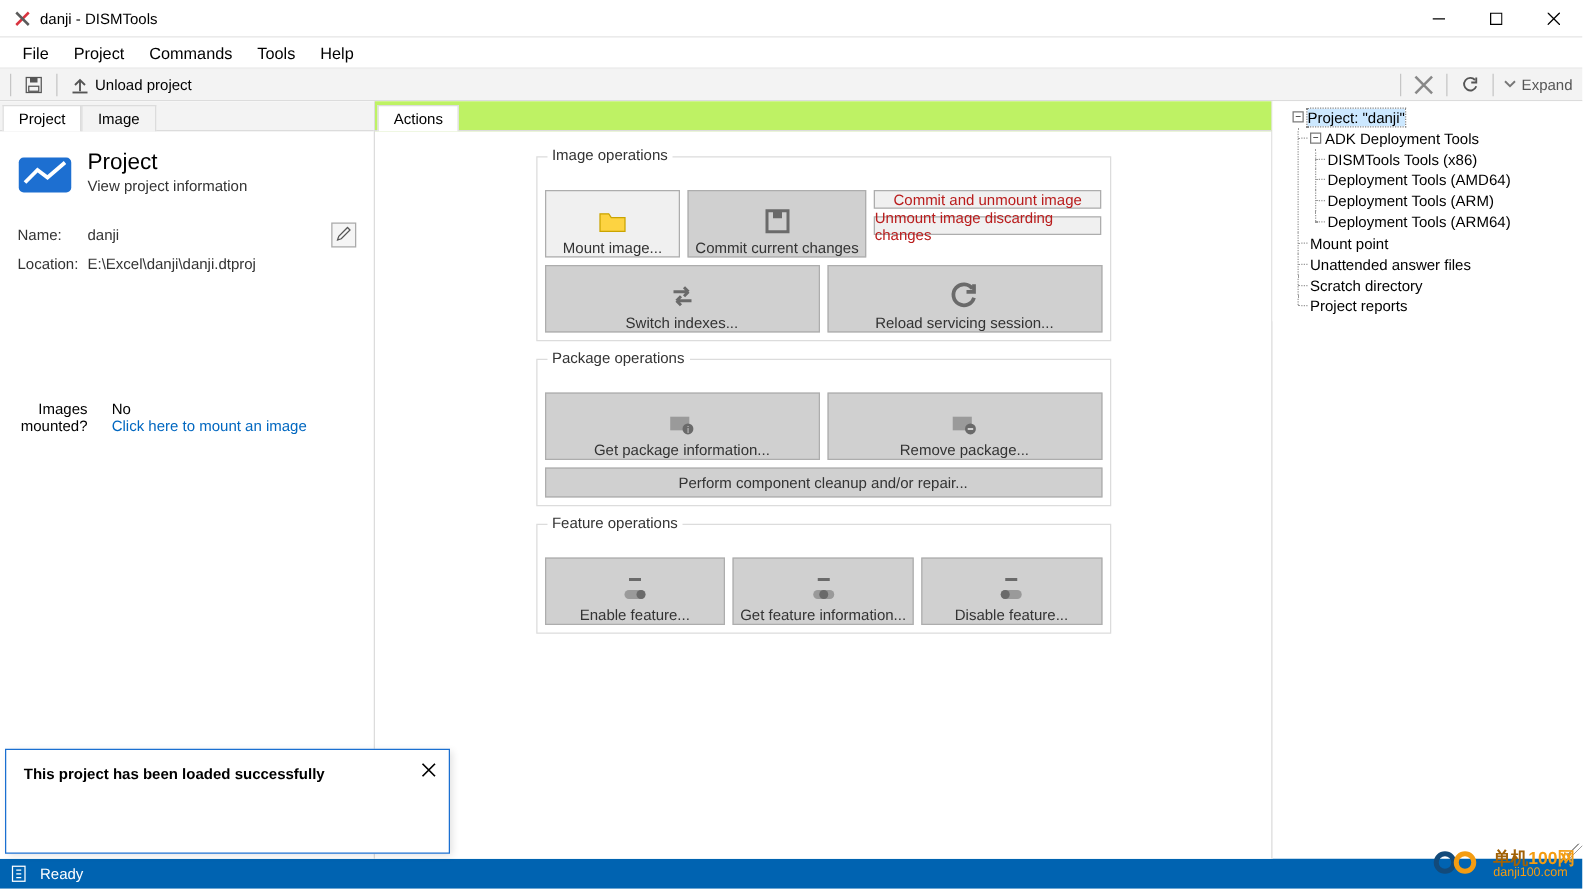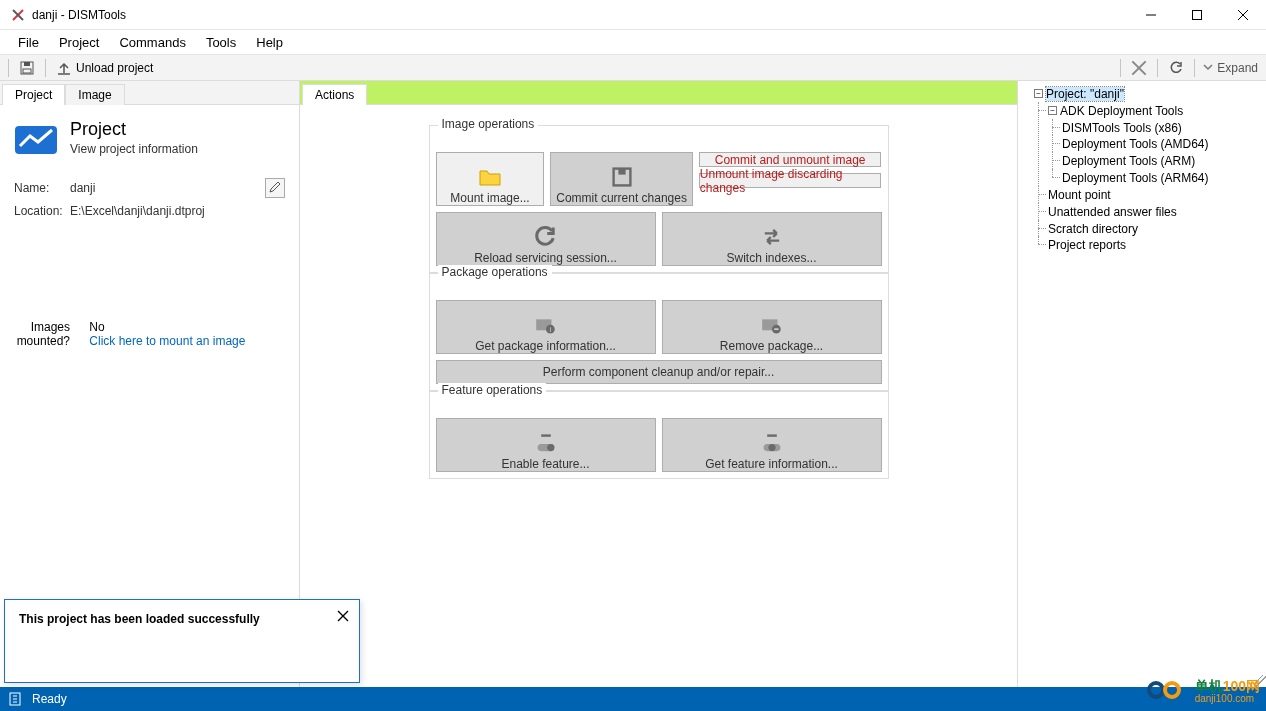--- a/index.html
+++ b/index.html
@@ -56,21 +56,21 @@
   .mounted-block { padding-top: 96px; padding-left: 14px; font-size: 12px; }
   .mounted-block .lbl2 { display: inline-block; width: 56px; text-align: right; vertical-align: top; }
   .mounted-block .answers { display: inline-block; margin-left: 16px; }
   .link { color: var(--link); cursor: pointer; }
   .view-props { position: absolute; bottom: 8px; left: 50%; transform: translateX(-50%); width: 214px; height: 22px; border: 1px solid #adadad; background: #e1e1e1; display: flex; align-items: center; justify-content: center; font-size: 12px; }
   
   .centerpane { flex: 1; display: flex; flex-direction: column; background: #fff; border-right: 1px solid #dcdcdc; }
   .centerpane .tabstrip2 { height: 24px; display: flex; align-items: flex-end; border-bottom: 1px solid #dcdcdc; background: #bef264; padding-left: 2px; }
   .actions-body { flex: 1; overflow: auto; padding: 20px 0 0 0; }
   .actions-inner { width: 460px; margin: 0 auto; }
-  .groupbox { border: 1px solid #dcdcdc; padding: 26px 6px 6px 6px; position: relative; }
+  .groupbox { border: 1px solid #dcdcdc; margin-bottom: 14px; padding: 26px 6px 6px 6px; position: relative; }
   .groupbox .legend { position: absolute; top: -9px; left: 8px; padding: 0 4px; background: #fff; font-size: 12px; color: #333; }
   .btnrow { display: flex; gap: 6px; margin-bottom: 6px; }
   .btnrow:last-child { margin-bottom: 0; }
   .bigbtn { flex: 1; height: 54px; border: 1px solid var(--button-border); background: var(--button-bg-dark); display: flex; flex-direction: column; align-items: center; justify-content: flex-end; gap: 4px; font-size: 12px; color: #333; }
   .bigbtn.light { background: #f0f0f0; }
   .bigbtn .icn { width: 24px; height: 20px; display: flex; align-items: center; justify-content: center; }
   .smallbtn { height: 15px; border: 1px solid var(--button-border); background: var(--button-bg-light); display: flex; align-items: center; justify-content: center; font-size: 12px; color: #b91c1c; }
   .half { flex: 1; }
   .sidecol { display: flex; flex-direction: column; gap: 6px; flex: 0.82; }
   .widebtn { height: 24px; border: 1px solid var(--button-border); background: var(--button-bg-dark); display: flex; align-items: center; justify-content: center; font-size: 12px; color: #333; }
@@ -94,21 +94,21 @@
   
   .statusbar { height: 24px; background: var(--statusbar-bg); color: var(--statusbar-fg); display: flex; align-items: center; padding: 0 8px; gap: 8px; font-size: 12px; }
   .statusbar .sb-icon { width: 16px; height: 16px; display: flex; align-items: center; justify-content: center; }
   
   .watermark { position: absolute; right: 6px; bottom: 4px; display: flex; align-items: center; gap: 6px; z-index: 60; pointer-events: none; }
   .wm-icon { width: 42px; height: 32px; position: relative; }
   .wm-ring { position: absolute; width: 18px; height: 18px; border: 4px solid #f39c12; border-radius: 50%; }
   .wm-ring.a { left: 0; top: 6px; border-color: #124a7a; }
   .wm-ring.b { left: 16px; top: 6px; }
   .wm-text { font-size: 14px; color: #f39c12; font-weight: 700; line-height: 1; }
-  .wm-text .cn { color: #15803d; }
+  .wm-text .cn { color: #a16207; }
   .wm-sub { font-size: 10px; color: #f39c12; }
 </style>
 </head>
 <body>
 
 <div class="titlebar">
   <span class="app-icon">
     <svg viewBox="0 0 16 16">
         <path d="M3 13 L13 3" stroke="#d9333f" stroke-width="2" fill="none"></path>
         <path d="M3 3 L13 13" stroke="#5b5b5b" stroke-width="2" fill="none"></path>
@@ -272,34 +272,34 @@
             </div>
             <div class="sidecol" style="flex:0.82">
               <div class="smallbtn">Commit and unmount image</div>
               <div class="smallbtn">Unmount image discarding changes</div>
             </div>
           </div>
           <div class="btnrow">
             <div class="bigbtn half">
               <span class="icn">
                 <svg viewBox="0 0 20 20">
+                    <path d="M4 7 H14 M14 7 L11 4 M14 7 L11 10" stroke="#6a6a6a" fill="none" stroke-width="2"></path>
+                    <path d="M16 13 H6 M6 13 L9 10 M6 13 L9 16" stroke="#6a6a6a" fill="none" stroke-width="2"></path>
+                  </svg>
+              </span>
+              <span>Switch indexes...</span>
+            </div>
+            <div class="bigbtn half">
+              <span class="icn">
+                <svg viewBox="0 0 20 20">
                     <path d="M15 5 A7 7 0 1 0 16 11" fill="none" stroke="#6a6a6a" stroke-width="2.5"></path>
                     <path d="M16 2 L16 7 L11 7" fill="none" stroke="#6a6a6a" stroke-width="2.5"></path>
                   </svg>
               </span>
               <span>Reload servicing session...</span>
-            </div>
-            <div class="bigbtn half">
-              <span class="icn">
-                <svg viewBox="0 0 20 20">
-                    <path d="M4 7 H14 M14 7 L11 4 M14 7 L11 10" stroke="#6a6a6a" fill="none" stroke-width="2"></path>
-                    <path d="M16 13 H6 M6 13 L9 10 M6 13 L9 16" stroke="#6a6a6a" fill="none" stroke-width="2"></path>
-                  </svg>
-              </span>
-              <span>Switch indexes...</span>
             </div>
           </div>
         </div>
 
         <div class="groupbox">
           <div class="legend">Package operations</div>
           <div class="btnrow">
             <div class="bigbtn half">
               <span class="icn">
                 <svg viewBox="0 0 22 18">
@@ -341,20 +341,30 @@
             </div>
             <div class="bigbtn half">
               <span class="icn">
                 <svg viewBox="0 0 20 18">
                     <rect x="3" y="10" width="14" height="6" rx="3" fill="#9a9a9a"></rect>
                     <circle cx="10" cy="13" r="3" fill="#6a6a6a"></circle>
                     <rect x="6" y="2" width="8" height="2" fill="#6a6a6a"></rect>
                   </svg>
               </span>
               <span>Get feature information...</span>
+            </div>
+            <div class="bigbtn half">
+              <span class="icn">
+                <svg viewBox="0 0 20 18">
+                    <rect x="3" y="10" width="14" height="6" rx="3" fill="#9a9a9a"></rect>
+                    <circle cx="6" cy="13" r="3" fill="#6a6a6a"></circle>
+                    <rect x="6" y="2" width="8" height="2" fill="#6a6a6a"></rect>
+                  </svg>
+              </span>
+              <span>Disable feature...</span>
             </div>
           </div>
         </div>
       </div>
     </div>
   </div>
 
   <div class="rightpane-wrap">
     <div class="rightpane tree">
       <ul>

